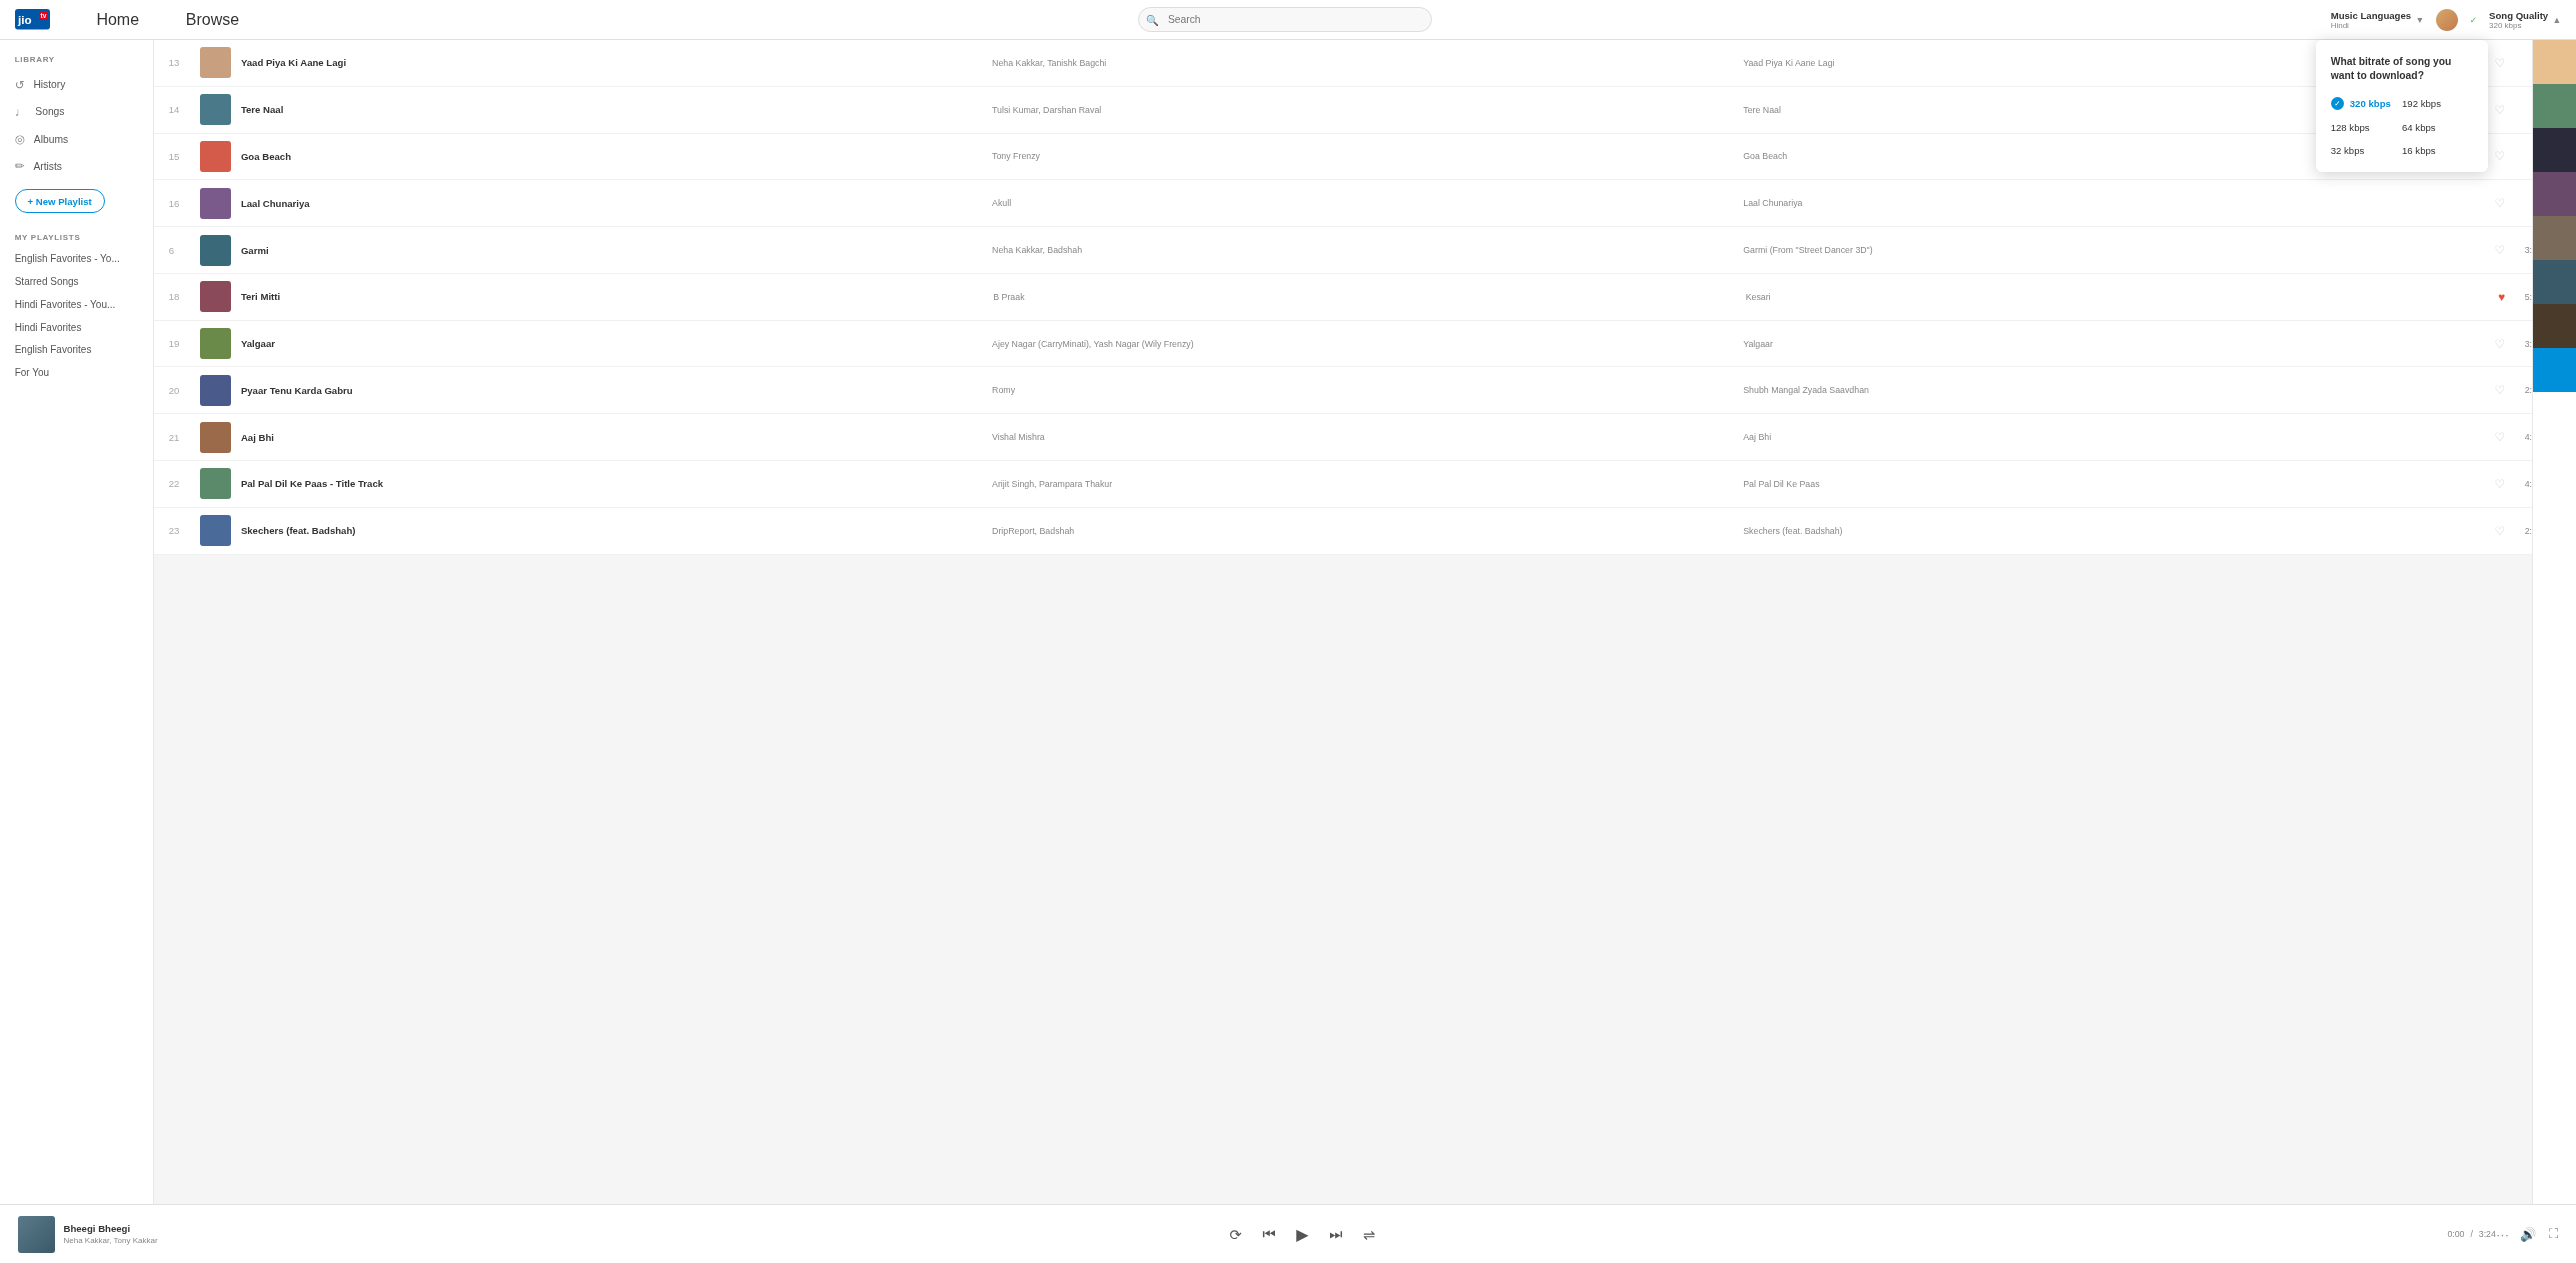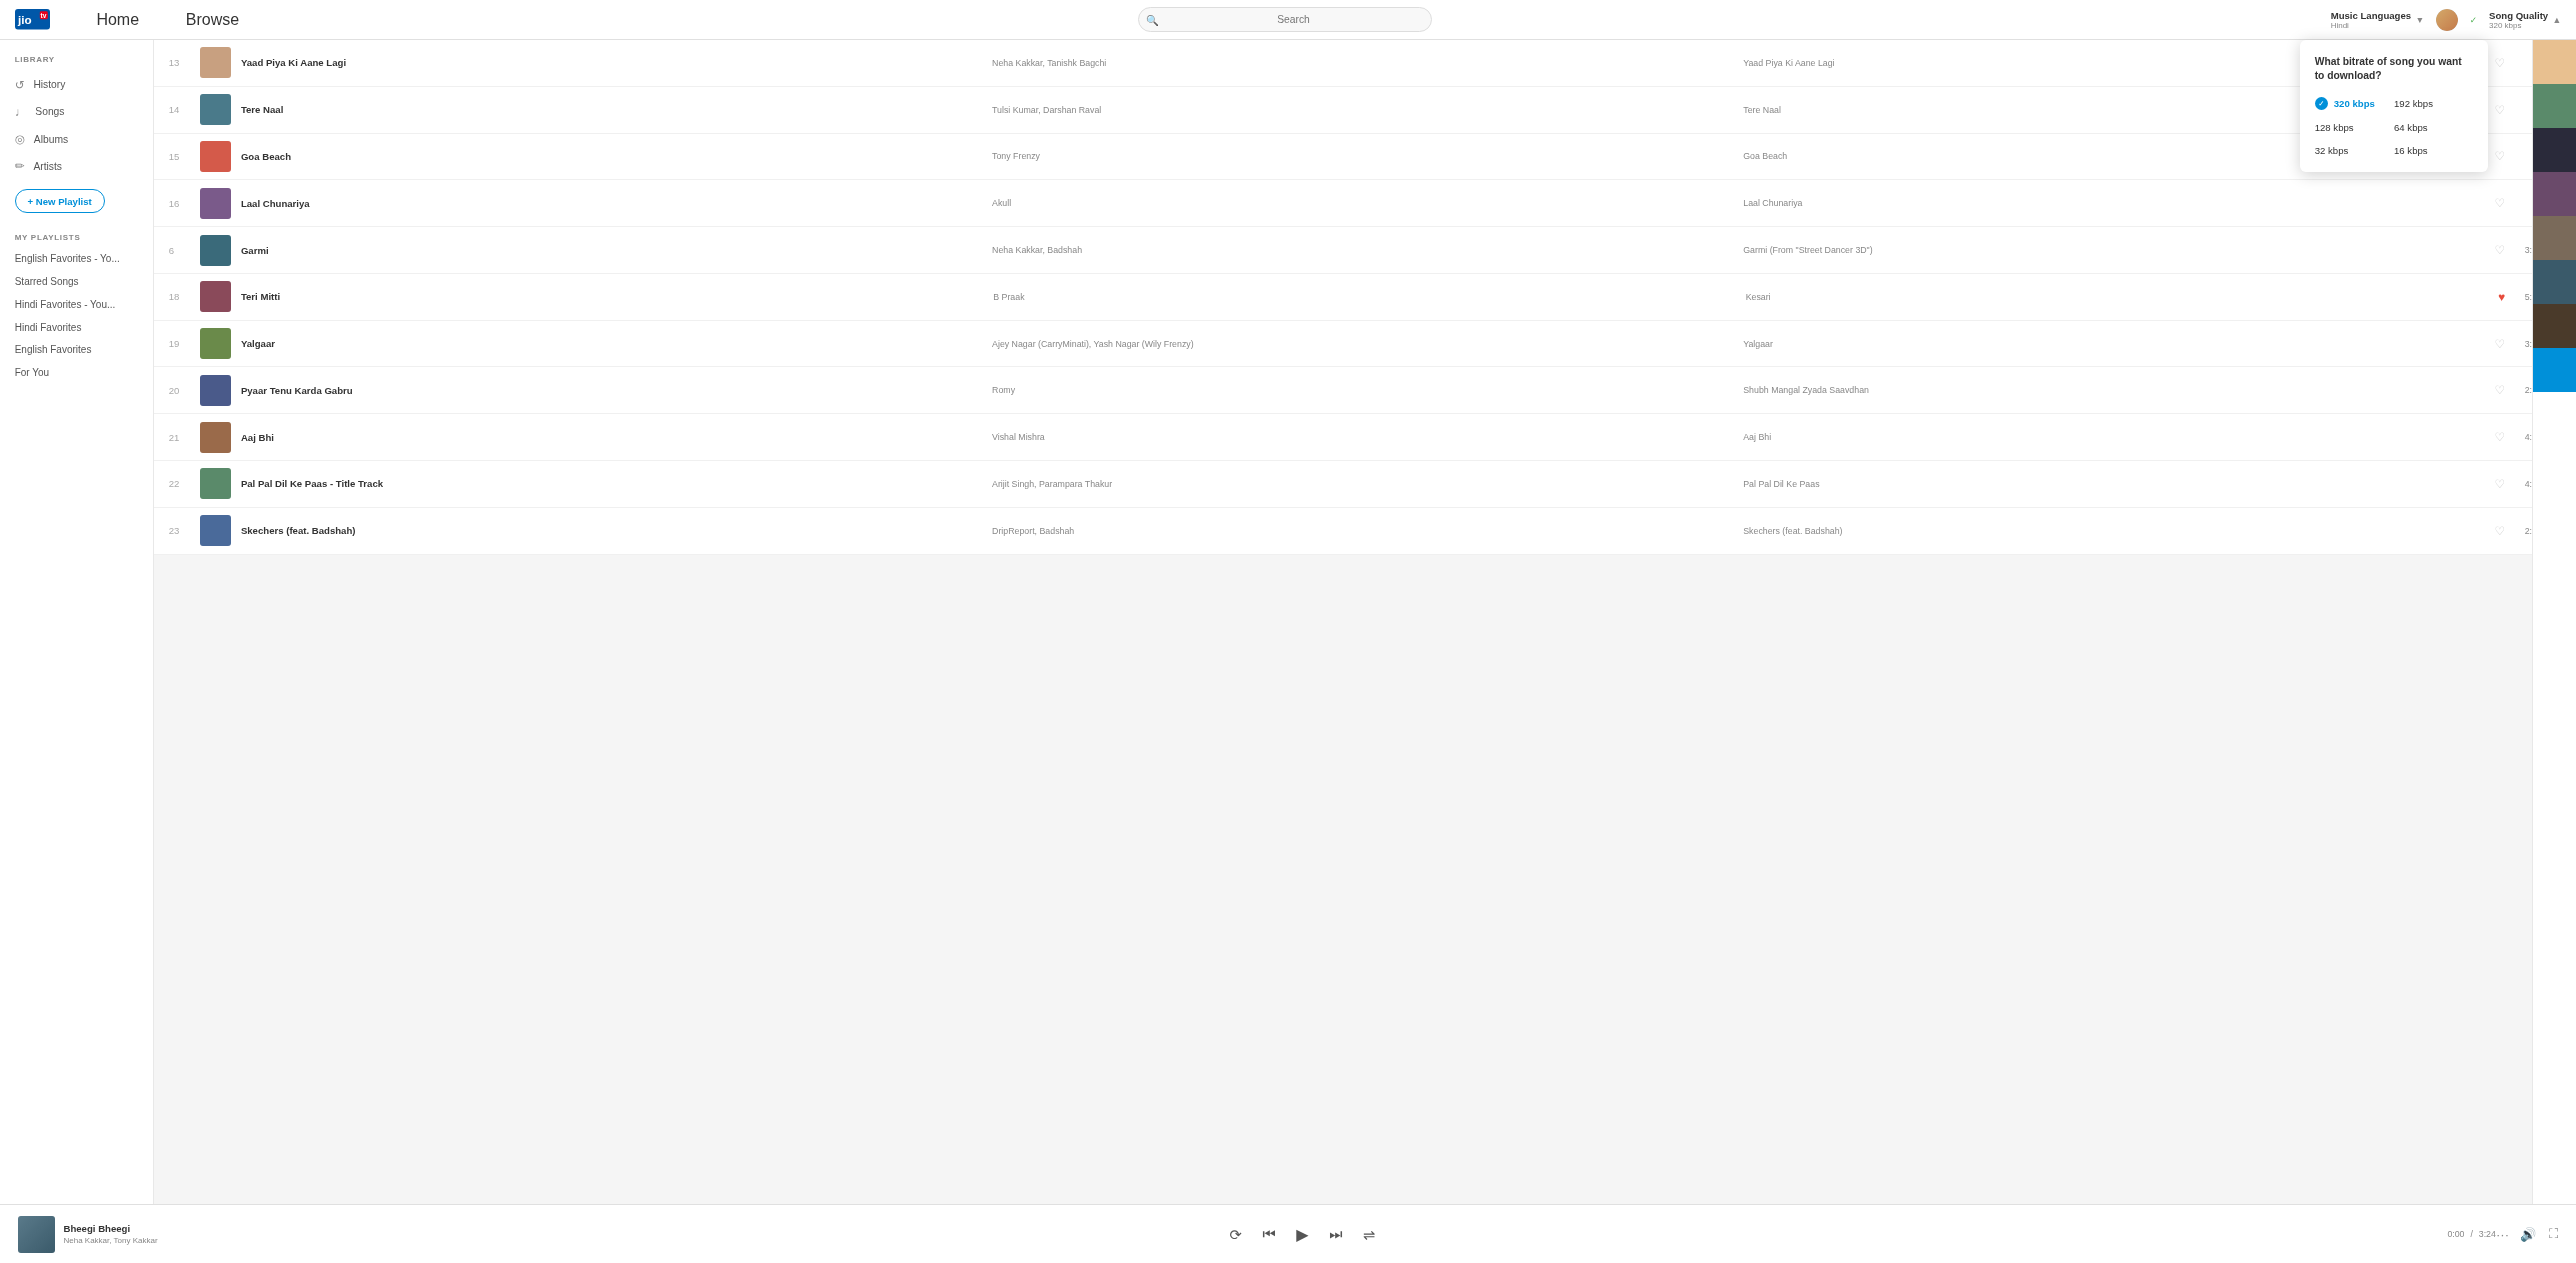--- a/index.html
+++ b/index.html
@@ -18,21 +18,20 @@
     .nav-links { display: flex; gap: 14.7px; }
     .nav-link { font-size: 16px; color: #333; cursor: pointer; font-weight: 400; margin-left: 32px; }
     .search-bar {
       flex: 0 0 294px; position: relative;
     }
     .search-input {
       width: 100%; padding: 5.9px 11.8px 5.9px 29px;
       border: 0.7px solid #ddd; border-radius: 14.7px;
       font-size: 10.3px; background: #f8f8f8; outline: none;
       color: #888;
-      text-align: center;
     }
     .search-icon-wrap {
       position: absolute; left: 8.8px; top: 50%; transform: translateY(-50%);
       color: #888; font-size: 10.3px;
     }
     .header-right { display: flex; align-items: center; gap: 11.8px; }
     .music-lang-btn {
       display: flex; align-items: center; gap: 4.4px;
       font-size: 9.6px; cursor: pointer;
     }
@@ -115,21 +114,21 @@
     .ctrl-btn.play { font-size: 16px; }
     .player-time { display: flex; align-items: center; gap: 5.9px; font-size: 8.8px; color: #888; }
     .player-right { display: flex; align-items: center; gap: 11.8px; }
     .player-more { font-size: 13.2px; color: #888; cursor: pointer; }
     .volume-icon { font-size: 13.2px; color: #888; cursor: pointer; }
     .fullscreen-icon { font-size: 13.2px; color: #888; cursor: pointer; }
 
     
     .bitrate-popup {
       position: fixed; top: 40px; right: 88px;
-      width: 188px; background: #fff;
+      width: 172px; background: #fff;
       border-radius: 5.9px; box-shadow: 0 2.9px 14.7px rgba(0,0,0,0.18);
       padding: 14.7px; z-index: 200;
     }
     .bitrate-popup-title {
       font-size: 10.3px; font-weight: 600; color: #333; margin-bottom: 11.8px;
       line-height: 1.4;
     }
     .bitrate-grid { display: grid; grid-template-columns: 1fr 1fr; gap: 8.8px 0; }
     .bitrate-option {
       display: flex; align-items: center; gap: 5.9px;

